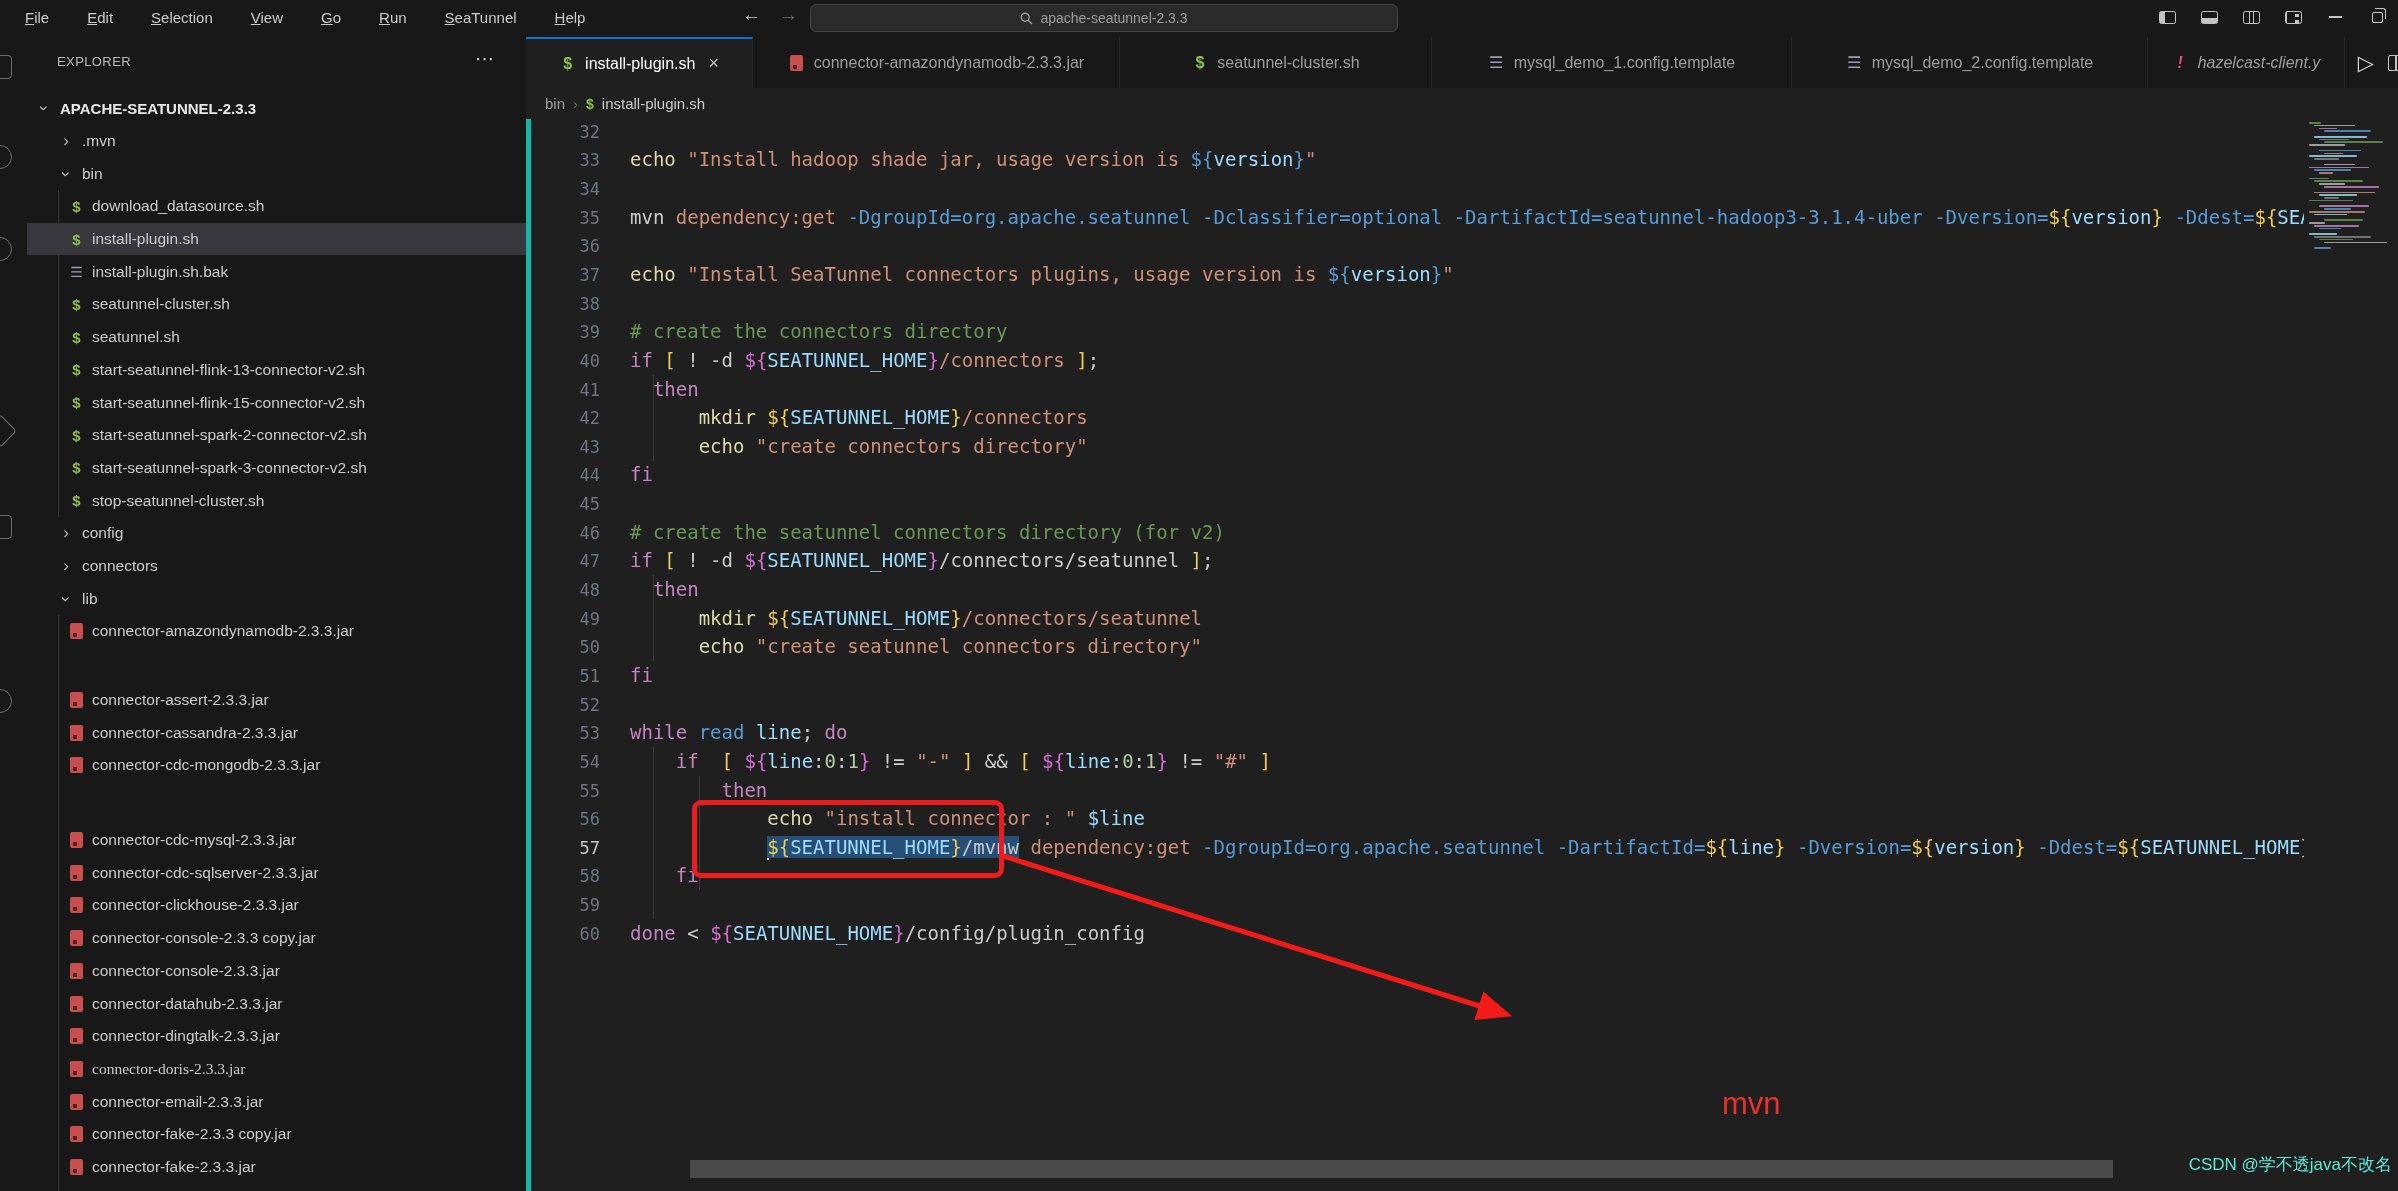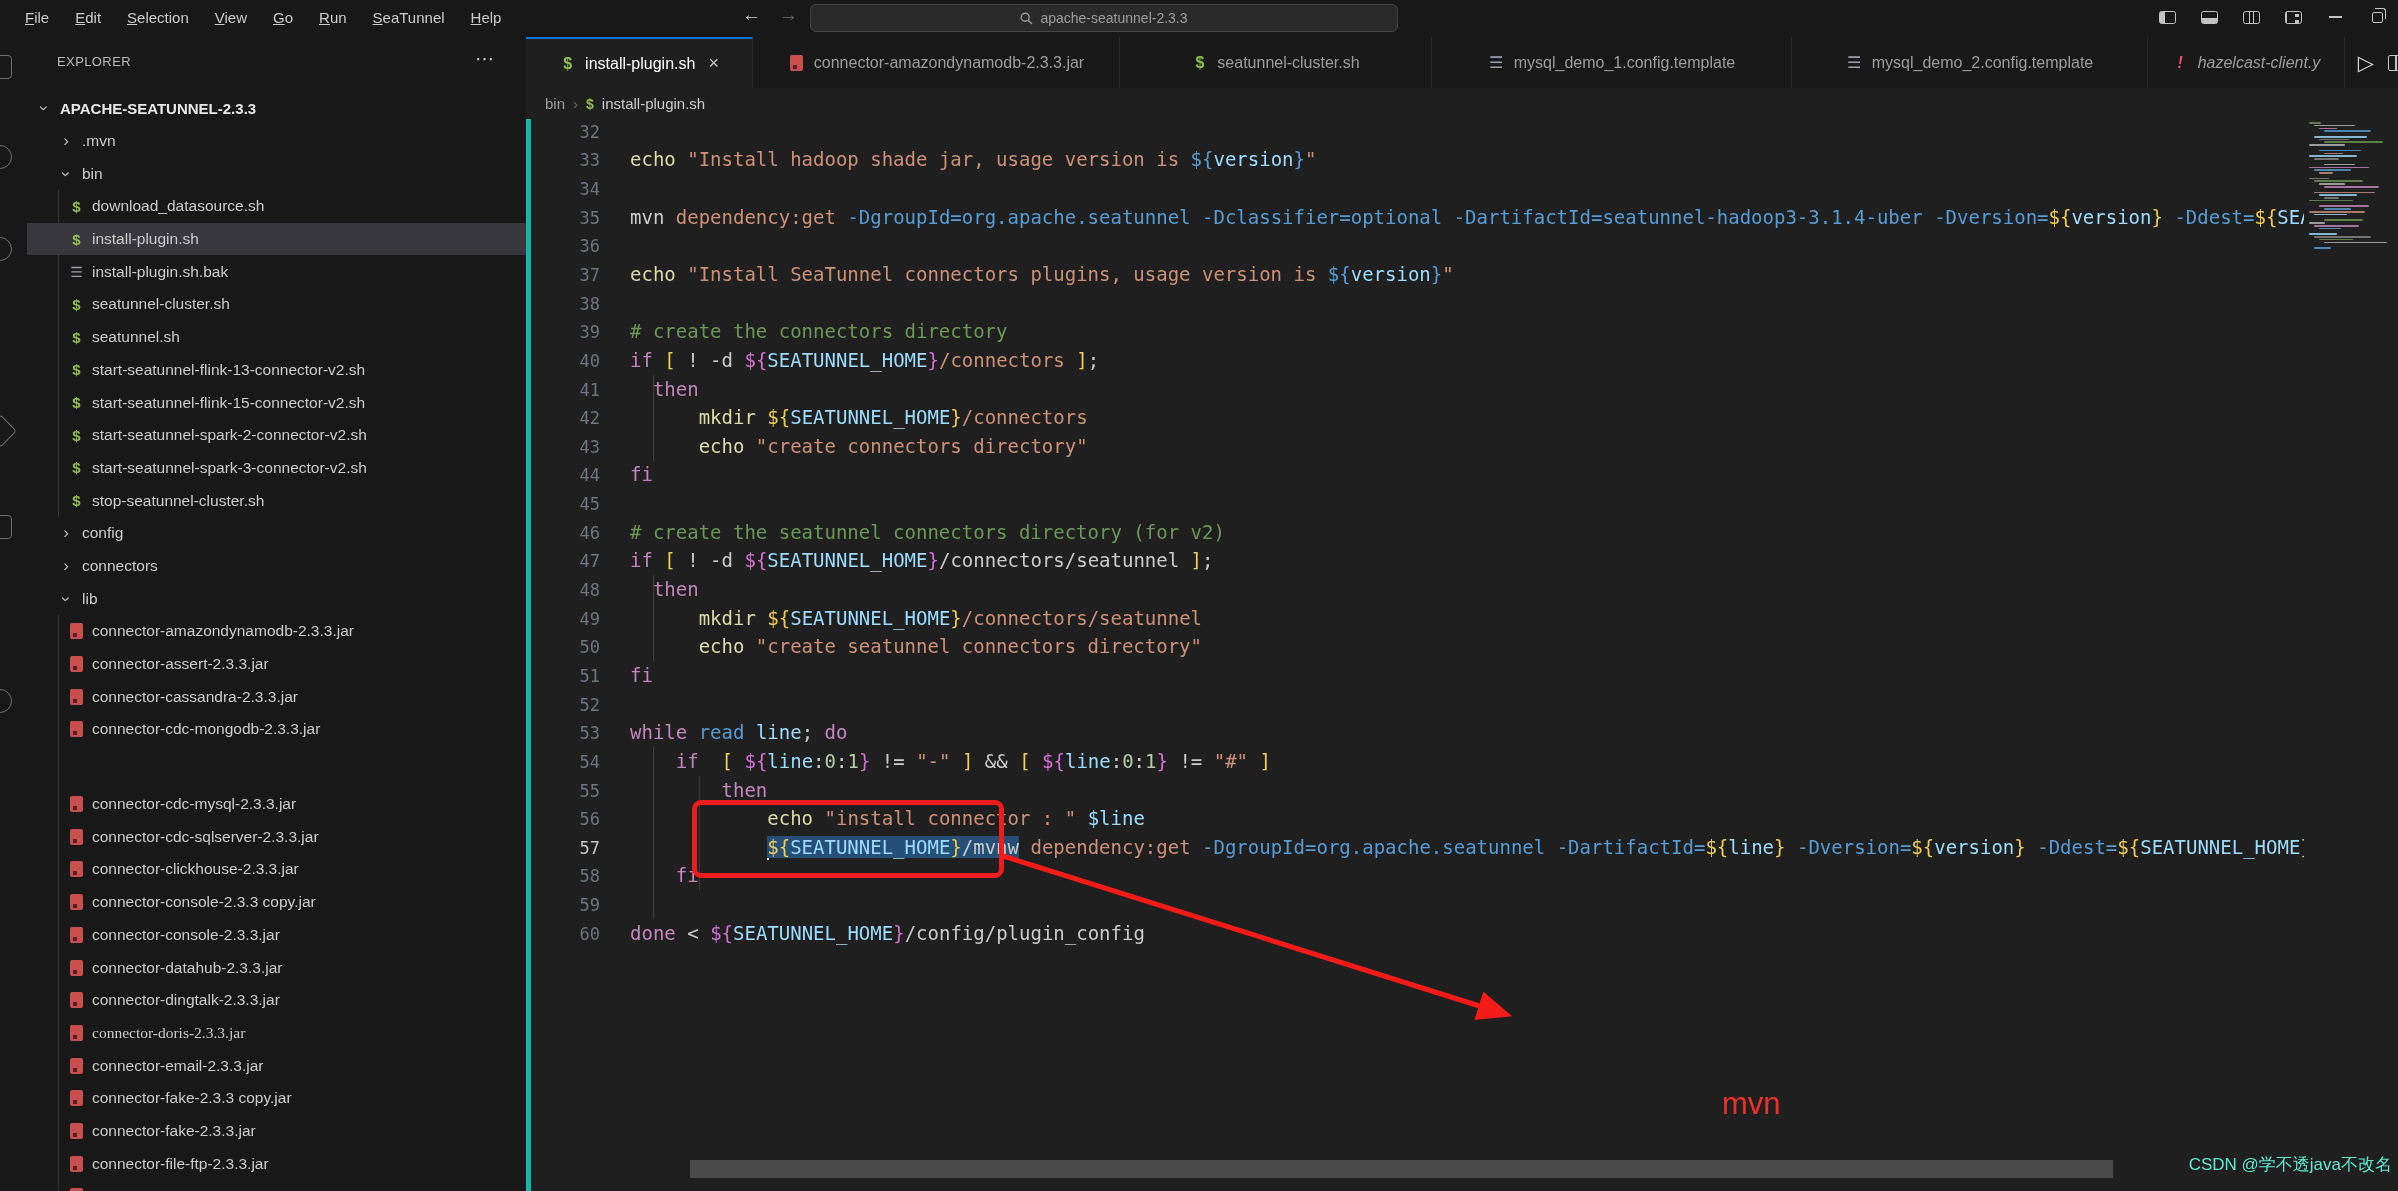--- a/index.html
+++ b/index.html
@@ -1,20 +1,20 @@
 <!DOCTYPE html>
 <html><head>
 <meta charset="utf-8">
 <style>
   html,body{margin:0;padding:0}
   body{width:2398px;height:1191px;overflow:hidden;position:relative;background:#1f1f1f;
        font-family:"Liberation Sans",sans-serif;-webkit-font-smoothing:antialiased}
   
   #titlebar{position:absolute;left:0;top:0;width:2398px;height:37px;background:#181818;border-bottom:1px solid #222;}
-  #menu{position:absolute;left:14px;top:0;height:34px;display:flex;gap:4px;align-items:center}
+  #menu{position:absolute;left:14px;top:0;height:34px;display:flex;gap:16px;align-items:center}
   .menu-item{color:#cccccc;font-size:15px;padding:0 11px;cursor:default}
   .menu-item::first-letter{text-decoration:underline}
   #nav-arrows{position:absolute;left:742px;top:4px;display:flex;gap:18px;font-size:19px}
   #nav-back{color:#cfcfcf}#nav-fwd{color:#6f6f6f}
   #searchbox{position:absolute;left:810px;top:4px;width:586px;height:26px;background:#2a2a2a;
              border:1px solid #454545;border-radius:6px;display:flex;align-items:center;justify-content:center;gap:7px}
   #searchbox span{color:#9d9d9d;font-size:14px}
   #win-controls{position:absolute;right:0;top:0;height:34px;display:flex;align-items:center}
   .wc{width:42px;height:34px;display:flex;align-items:center;justify-content:center}
   .wc-box{width:17px;height:13px;border:1.4px solid #c4c4c4;border-radius:2.5px;position:relative;box-sizing:border-box}
@@ -219,21 +219,21 @@
         <span class="tlabel">connectors</span>
       </div>
       <div class="trow" style="padding-left: 30px;">
         <span class="twist open">›</span>
         <span class="tlabel">lib</span>
       </div>
       <div class="trow" style="padding-left: 41px;">
         <span class="jaricon"></span>
         <span class="tlabel">connector-amazondynamodb-2.3.3.jar</span>
       </div>
-      <div class="trow" style="padding-left: 41px;">
+      <div class="trow" style="padding-left: 41px; margin-top: 36px;">
         <span class="jaricon"></span>
         <span class="tlabel">connector-assert-2.3.3.jar</span>
       </div>
       <div class="trow" style="padding-left: 41px;">
         <span class="jaricon"></span>
         <span class="tlabel">connector-cassandra-2.3.3.jar</span>
       </div>
       <div class="trow" style="padding-left: 41px;">
         <span class="jaricon"></span>
         <span class="tlabel">connector-cdc-mongodb-2.3.3.jar</span>

